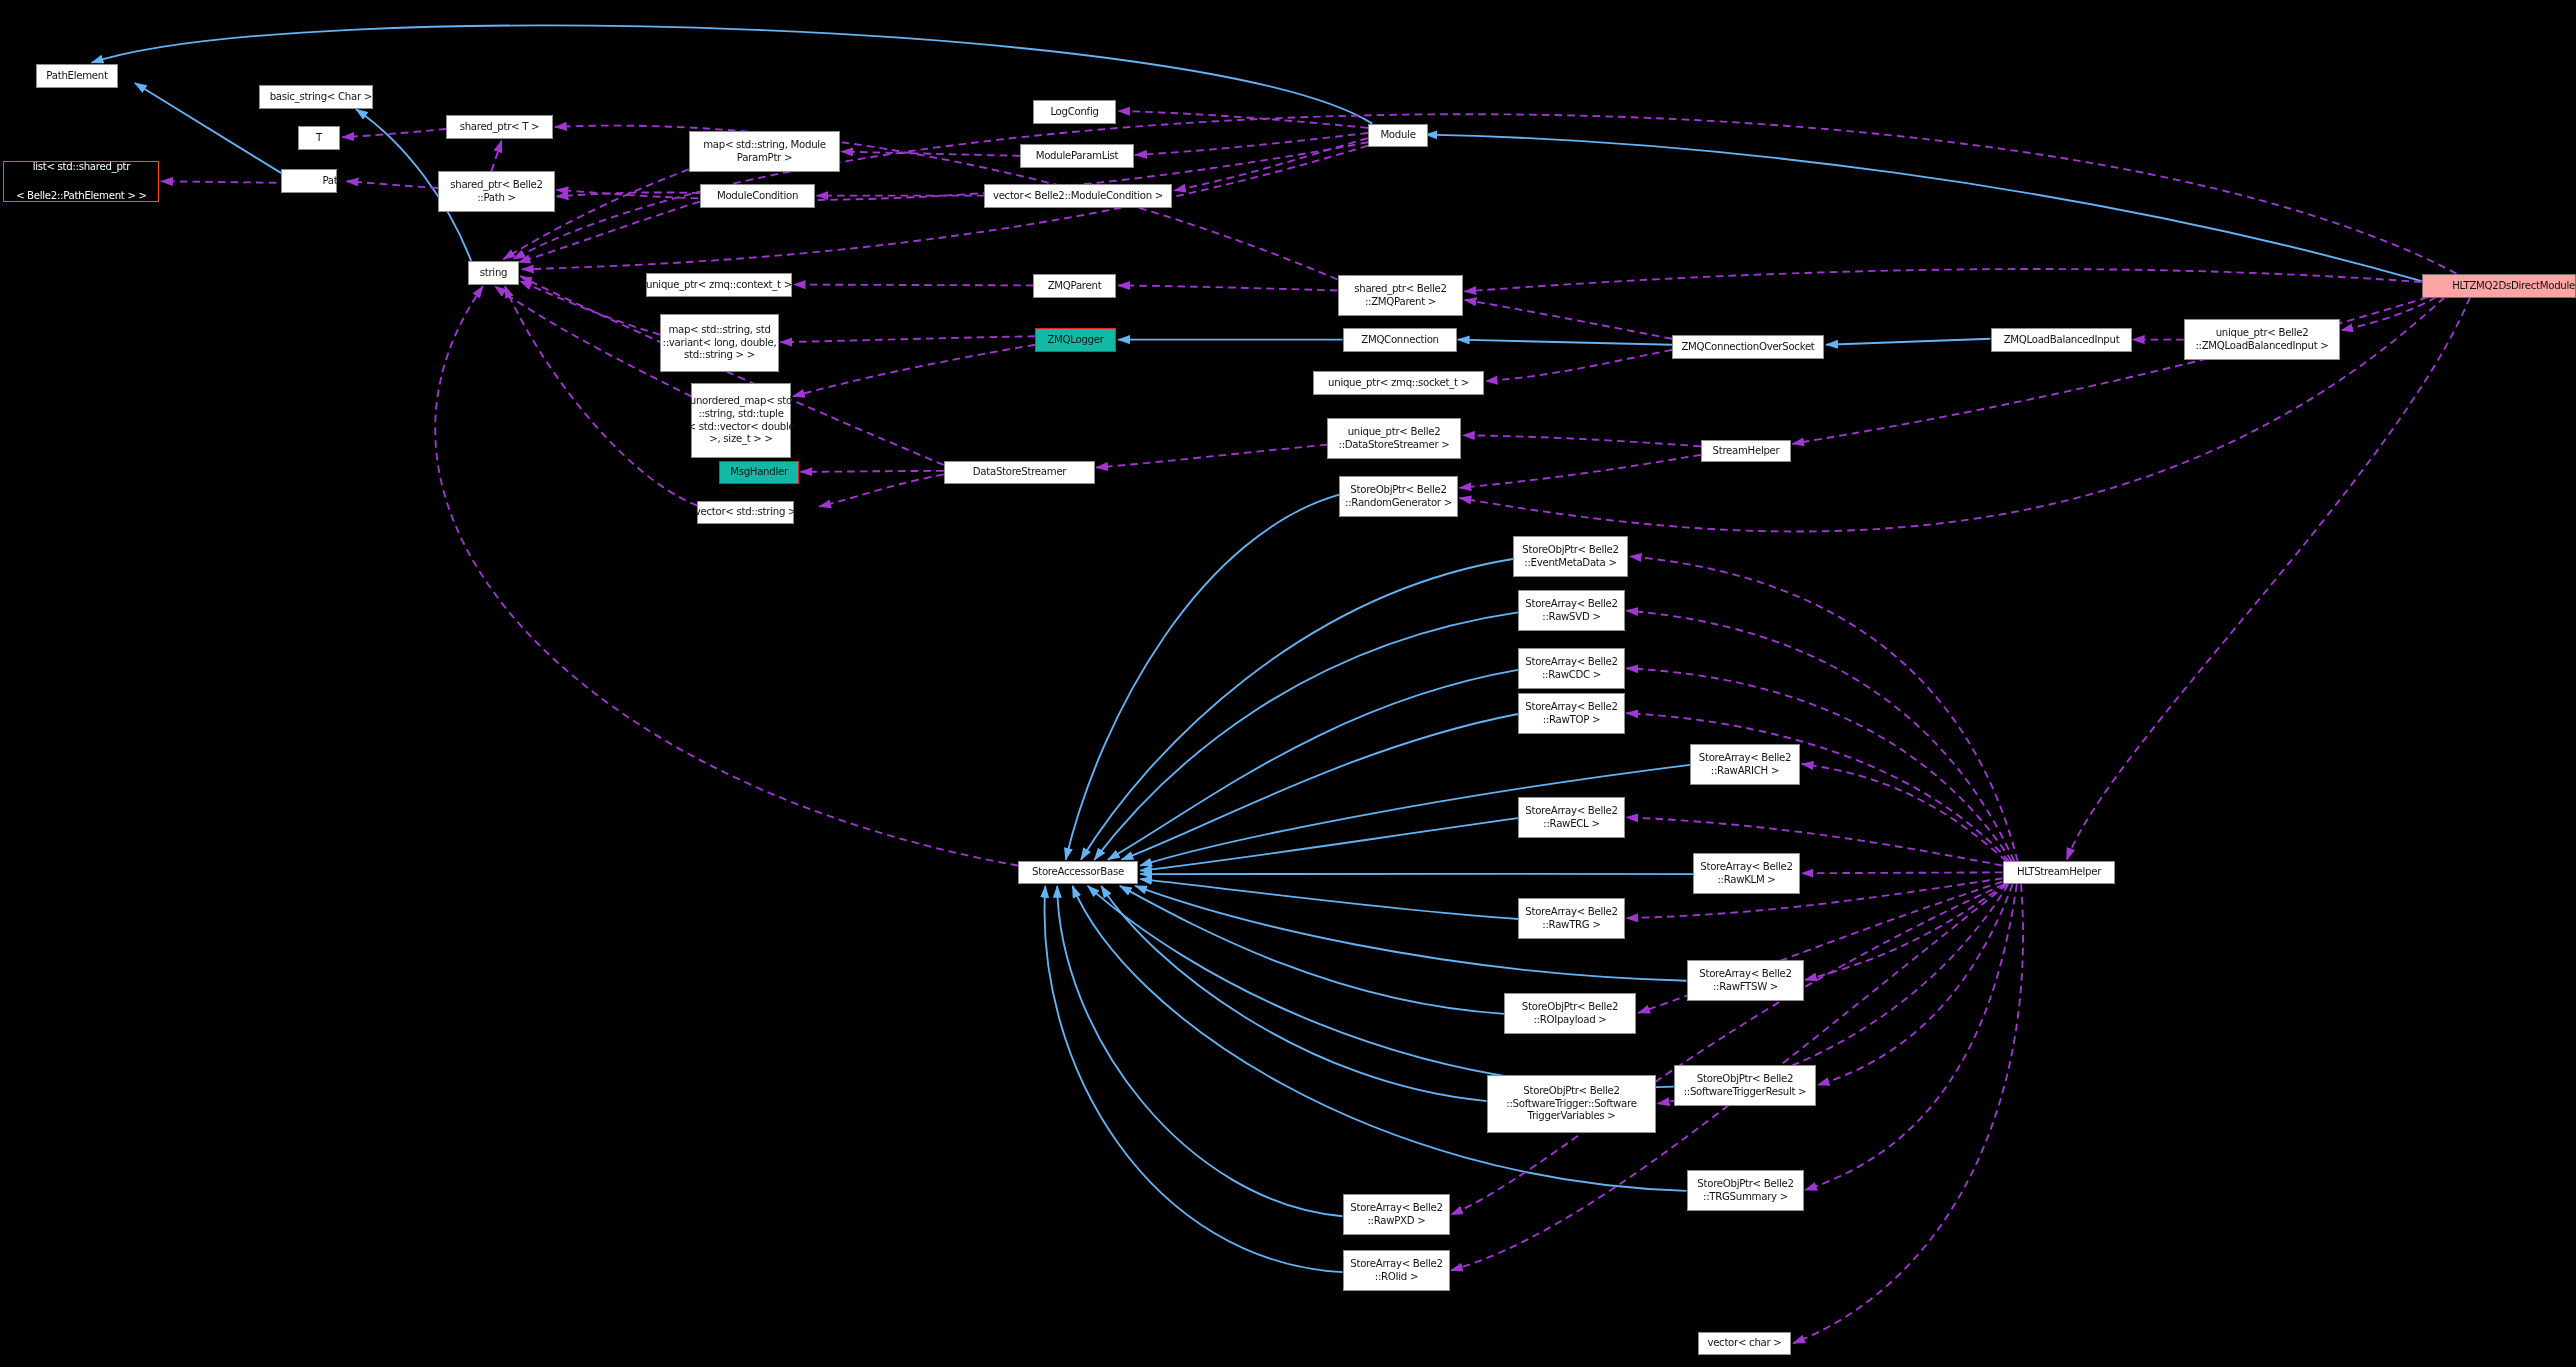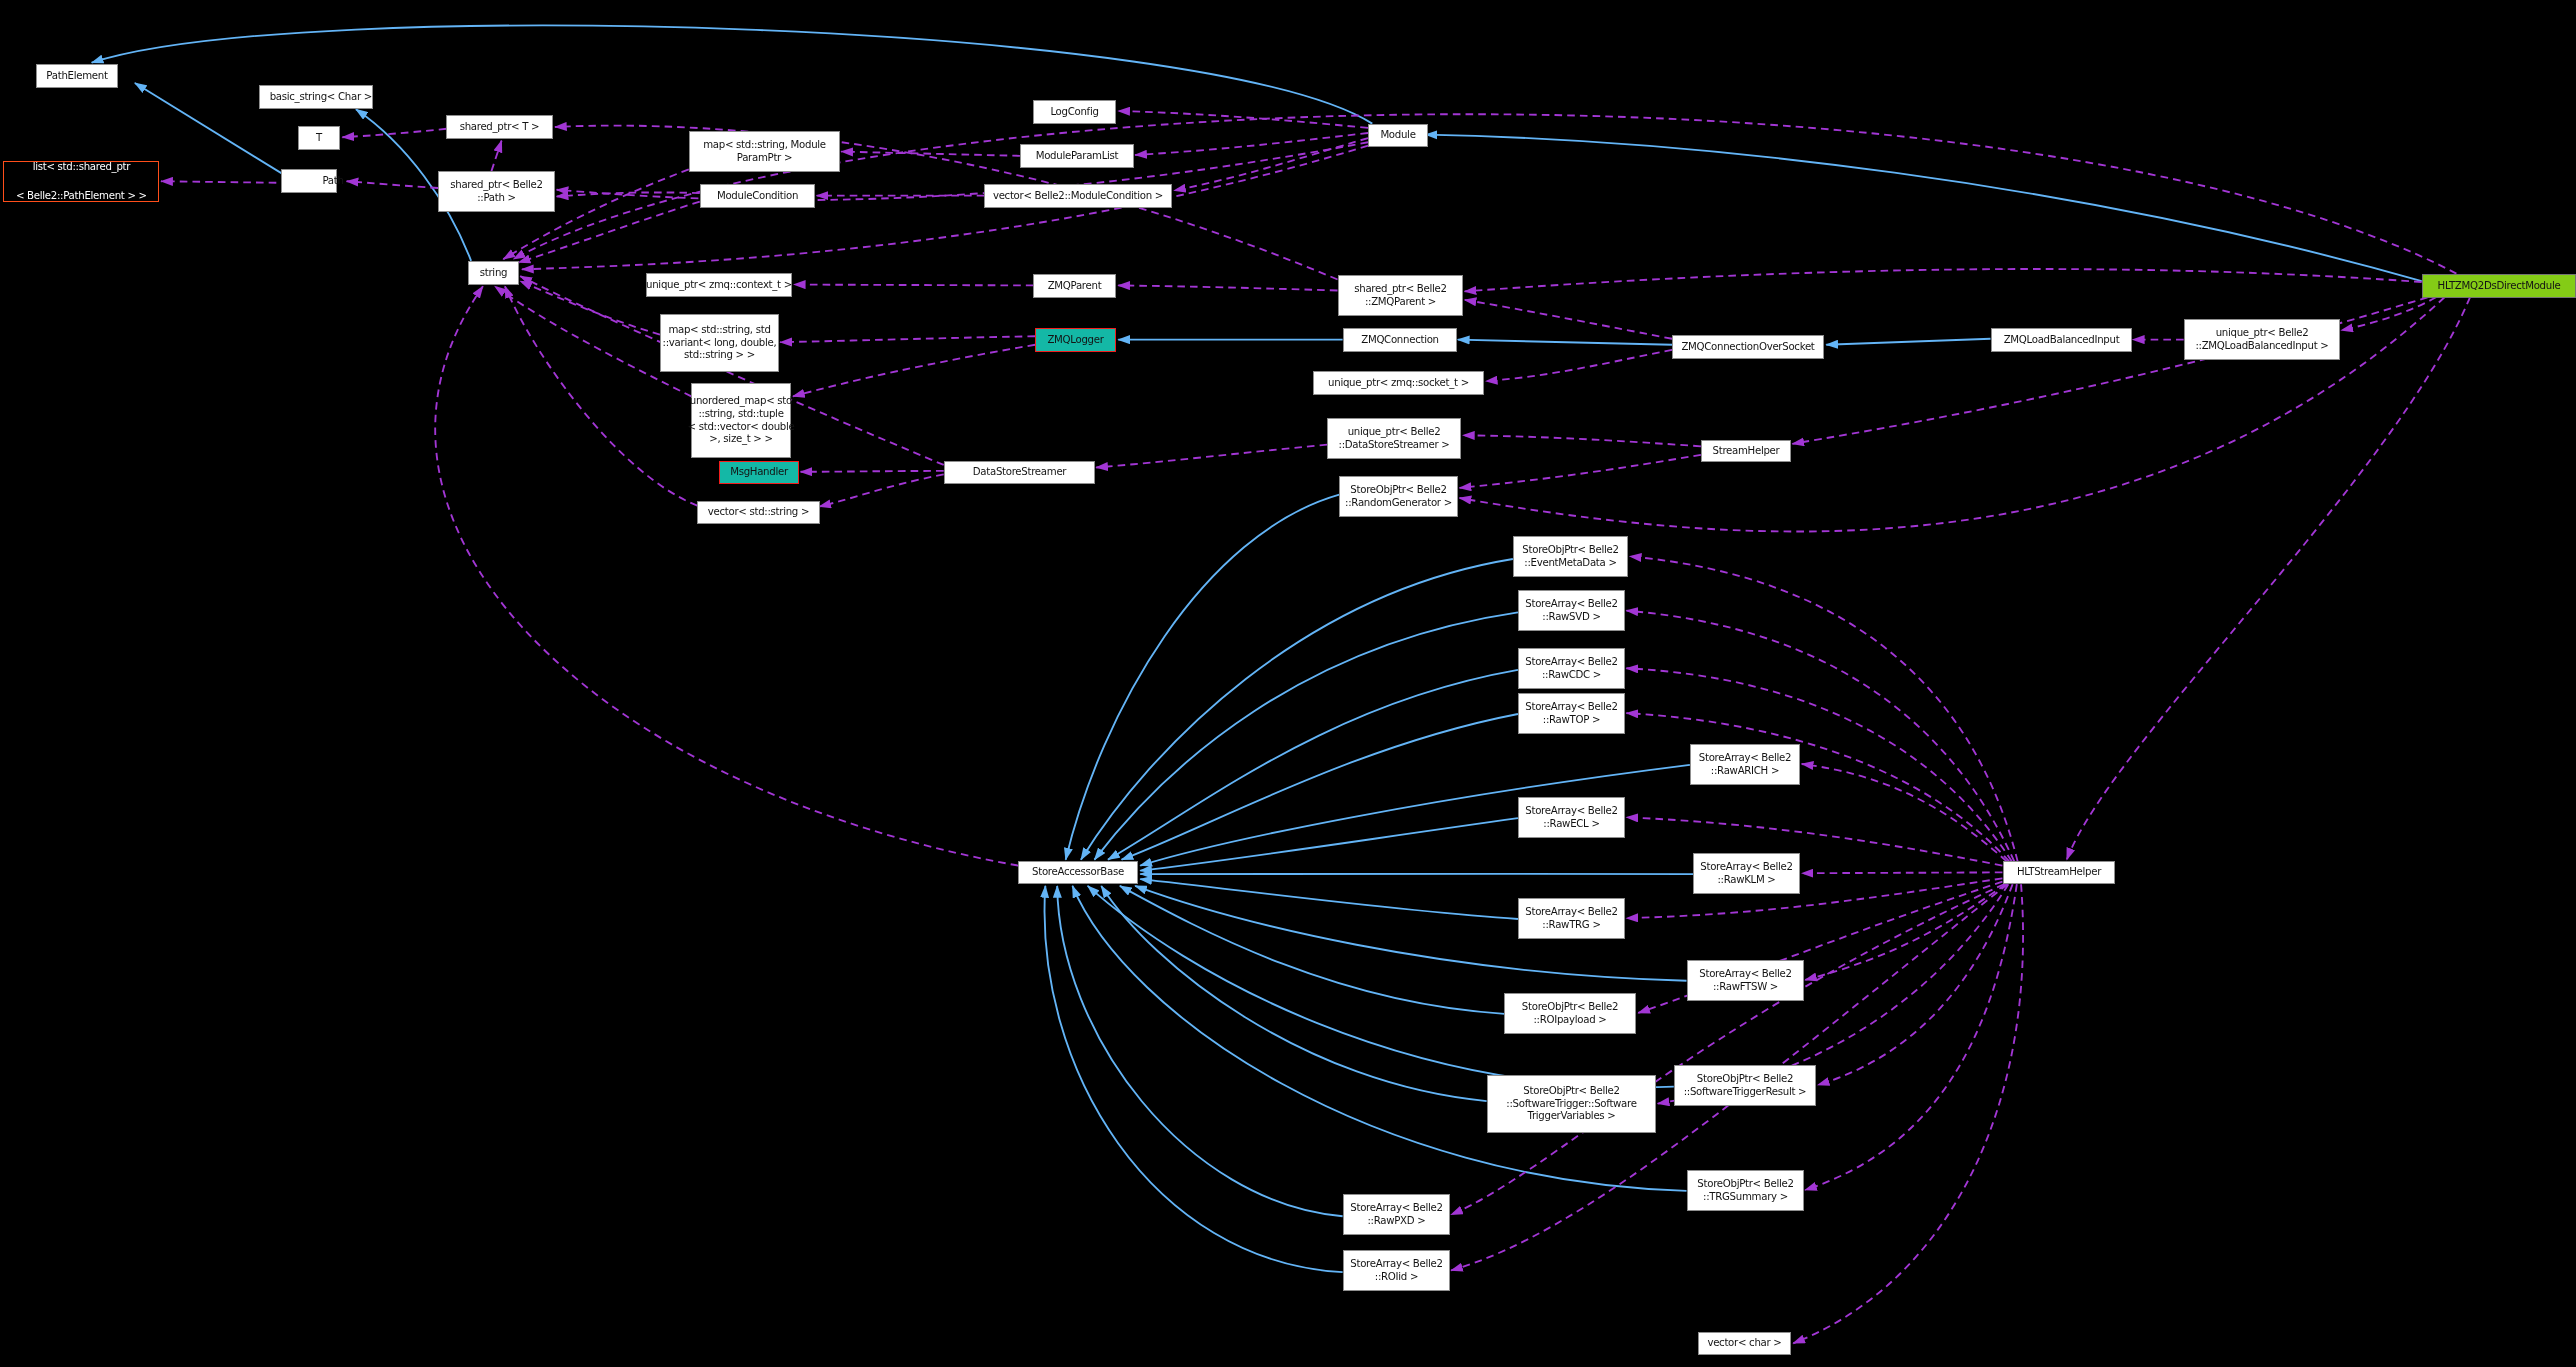--- a/index.html
+++ b/index.html
@@ -7,21 +7,21 @@
           font-family:"DejaVu Sans",sans-serif;}
   #edges{position:absolute;left:0;top:0;width:2576px;height:1367px;}
   .edge{fill:none;stroke-width:2.2px;}
   .edge.inherit{}
   .edge.usage{stroke-dasharray:9 6;}
   .node{position:absolute;box-sizing:border-box;display:flex;flex-direction:column;
         justify-content:center;align-items:center;background:#fff;border:1.7px solid #8f8f8f;
         color:#141414;font-size:10.2px;line-height:12.7px;letter-spacing:-0.3px;
         white-space:nowrap;text-align:center;cursor:pointer;z-index:2;}
   .node span{display:block;}
-  .node.highlight{background:#84cc16;border-color:#737373;}
+  .node.highlight{background:#fca5a5;border-color:#737373;align-items:flex-end;}
   .node.alert{background:#14b8a6;border-color:#f21d1d;}
   .node.truncated{background:#000;border-color:#ff4e1a;color:#fff;}
 </style>
 </head>
 <body>
 
 <div id="canvas" style="background: rgb(0, 0, 0);">
   <svg id="edges" xmlns="http://www.w3.org/2000/svg" viewBox="0 0 3041 1614">
     <defs>
       <marker id="mk-inherit" viewBox="0 0 14 10" refX="13" refY="5" markerWidth="15" markerHeight="11" orient="auto" markerUnits="userSpaceOnUse">
@@ -203,21 +203,21 @@
     </div>
     <div class="node normal" style="left: 1701px; top: 440px; width: 90px; height: 22px;">
       <span>StreamHelper</span>
     </div>
     <div class="node alert" style="left: 719px; top: 461px; width: 80px; height: 23px;">
       <span>MsgHandler</span>
     </div>
     <div class="node normal" style="left: 944px; top: 461px; width: 151px; height: 23px;">
       <span>DataStoreStreamer</span>
     </div>
-    <div class="node normal" style="left: 697px; top: 501px; width: 123px; height: 23px;">
+    <div class="node normal" style="left: 697px; top: 501px; width: 97px; height: 23px;">
       <span>vector&lt; std::string &gt;</span>
     </div>
     <div class="node normal" style="left: 1339px; top: 476px; width: 119px; height: 41px;">
       <span>StoreObjPtr&lt; Belle2</span>
       <span>::RandomGenerator &gt;</span>
     </div>
     <div class="node normal" style="left: 1513px; top: 536px; width: 115px; height: 41px;">
       <span>StoreObjPtr&lt; Belle2</span>
       <span>::EventMetaData &gt;</span>
     </div>

